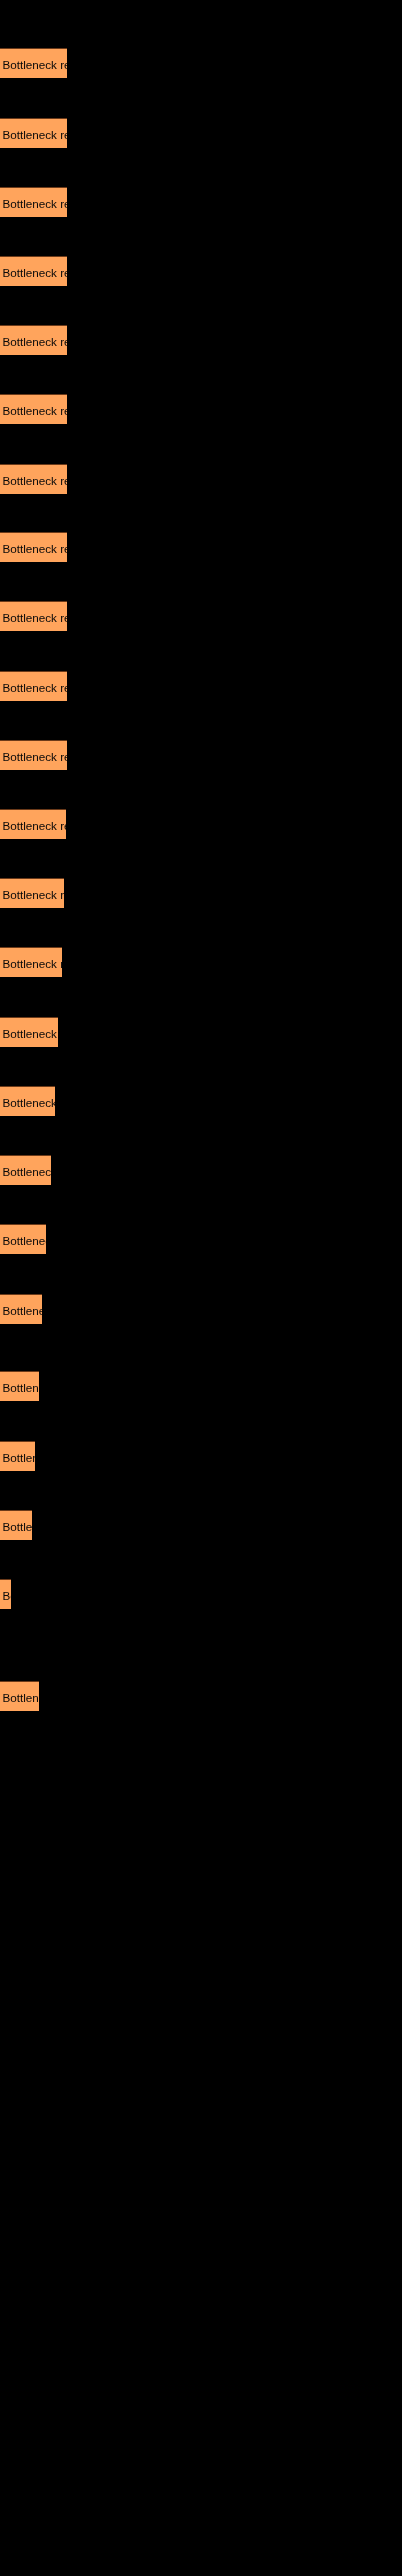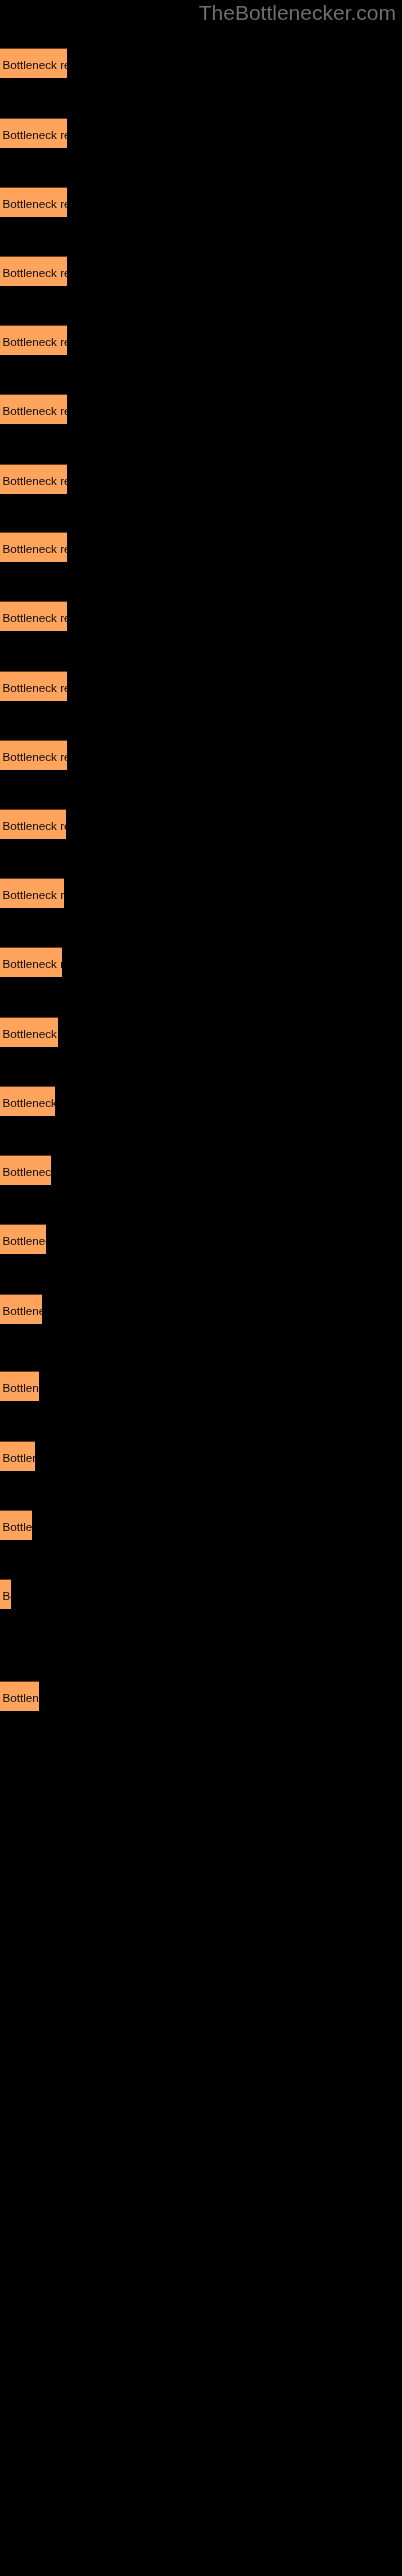--- a/index.html
+++ b/index.html
@@ -67,21 +67,20 @@
     white-space: nowrap;
     font-family: "Liberation Sans", sans-serif;
     pointer-events: none;
   }
 </style>
 </head>
 <body>
 
 <div id="page-root">
 
-  <div class="site-header">TheBottlenecker.com</div>
 
   <div class="chart-area" id="chart-area">
       <div class="bar-row" style="top: 48px; height: 30px;">
         <div class="bar" style="width: 67px; height: 30px; background: rgb(255, 164, 92); border-top-color: rgb(107, 58, 25);">
           <div class="bar-label" style="color: rgb(10, 10, 10); height: 30px; line-height: 31px;">Bottleneck result</div>
         </div>
       </div>
       <div class="bar-row" style="top: 118px; height: 30px;">
         <div class="bar" style="width: 67px; height: 30px; background: rgb(255, 164, 92); border-top-color: rgb(107, 58, 25);">
           <div class="bar-label" style="color: rgb(10, 10, 10); height: 30px; line-height: 31px;">Bottleneck result</div>

